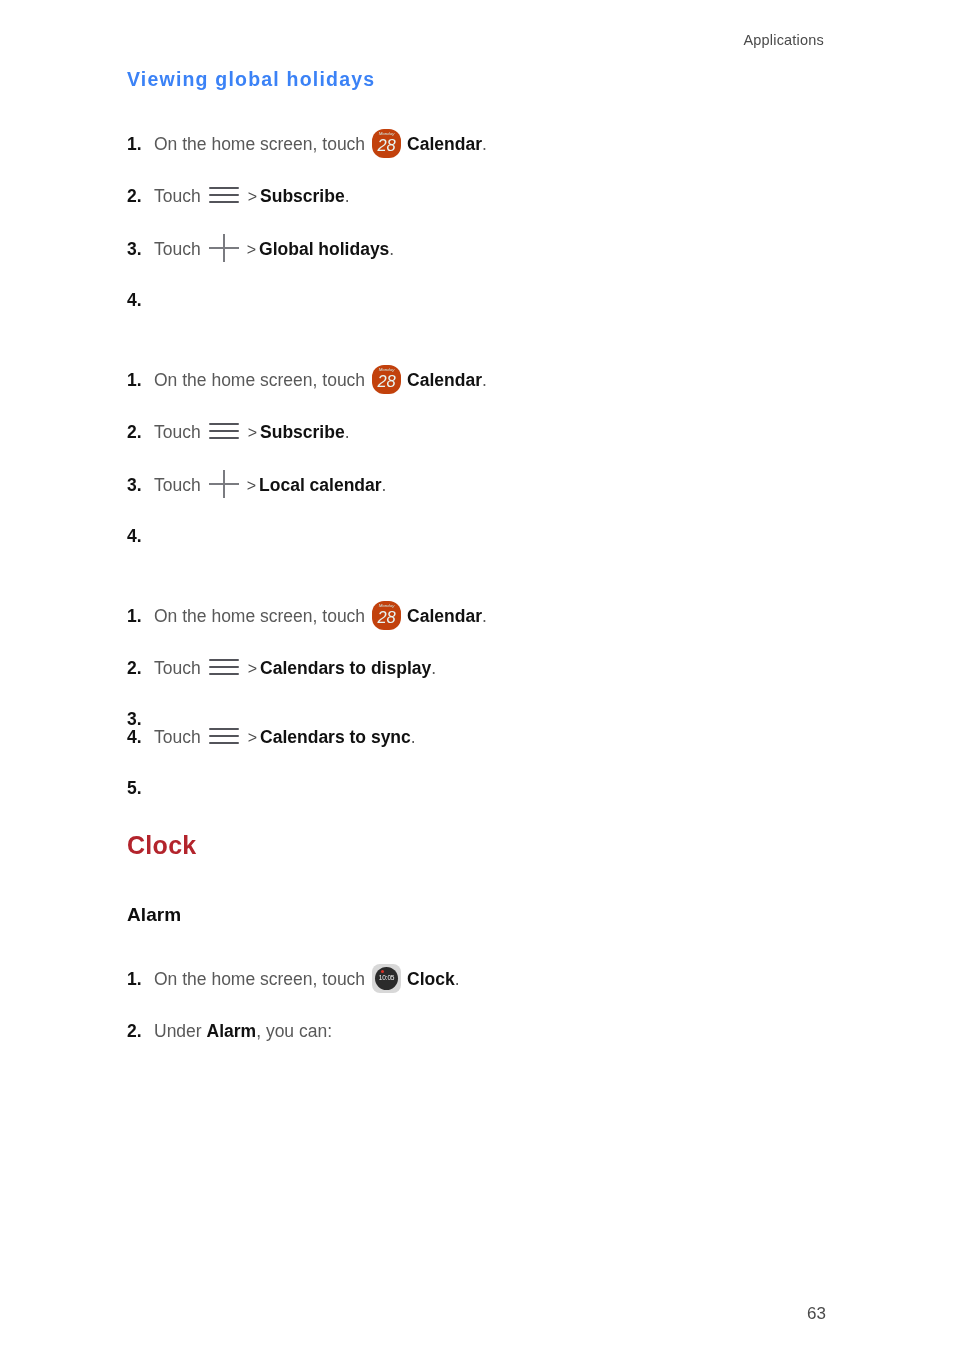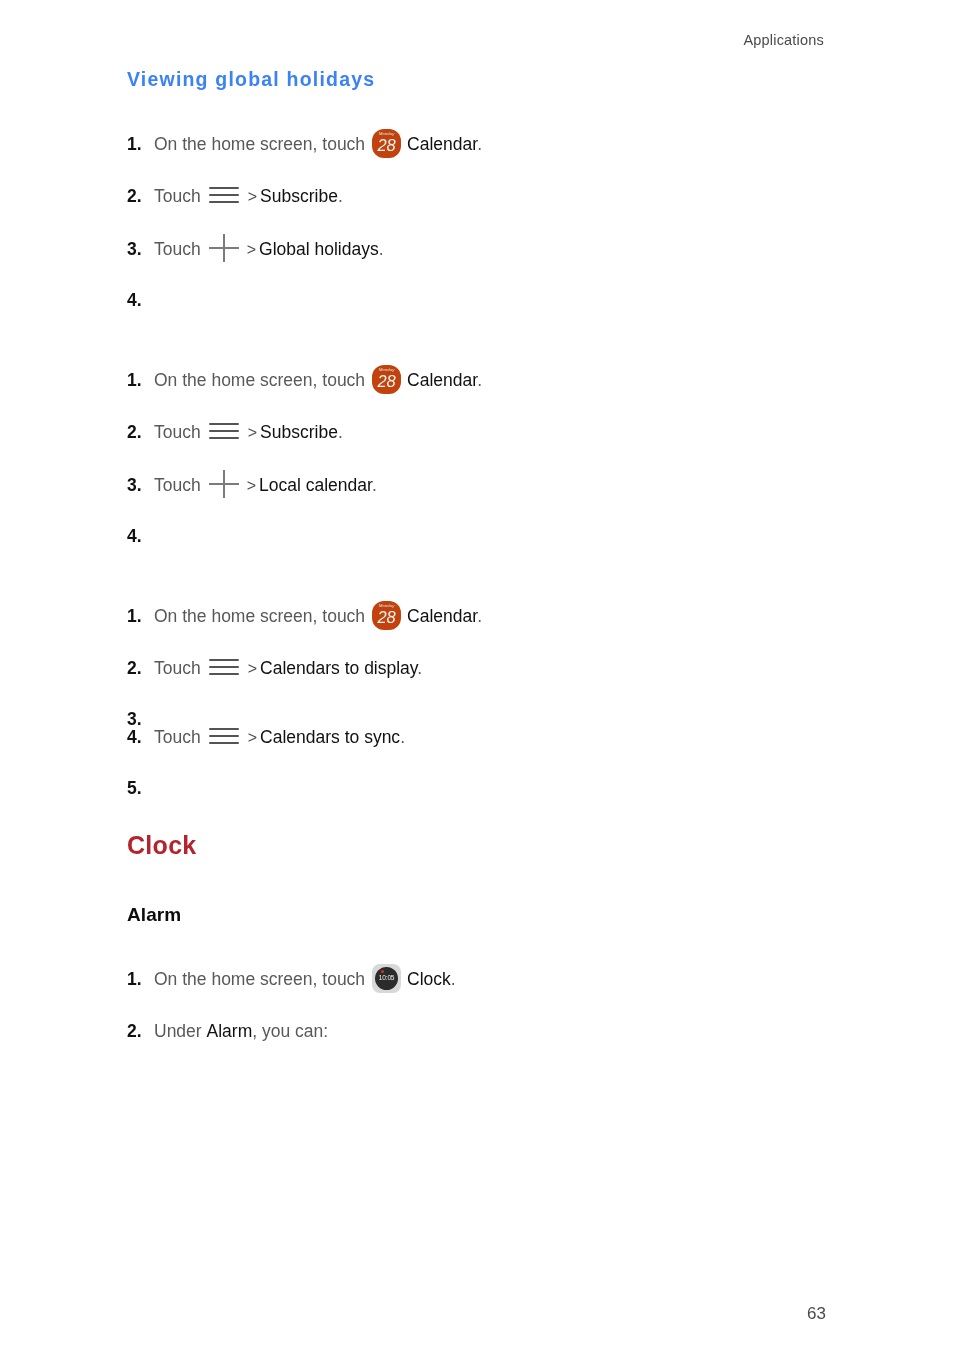--- a/index.html
+++ b/index.html
@@ -74,21 +74,21 @@
     margin: 0;
   }
   ol.steps li .num {
     position: absolute;
     left: 0;
     top: 0;
     font-weight: bold;
     color: #111111;
     font-size: 17.5px;
   }
-  .b { font-weight: normal; color: #111111; }
+  .b { font-weight: bold; color: #111111; }
   .gt { color: #4c4c4c; padding: 0 3px 0 5px; font-size: 16px; }
   .sp-16 { height: 16px; }
   .sp-18 { height: 18px; }
   .sp-36 { height: 36px; }
   .sp-44 { height: 44px; }
   .cal-icon {
     width: 29px;
     height: 29px;
     border-radius: 12px;
     background: #c2410c;

